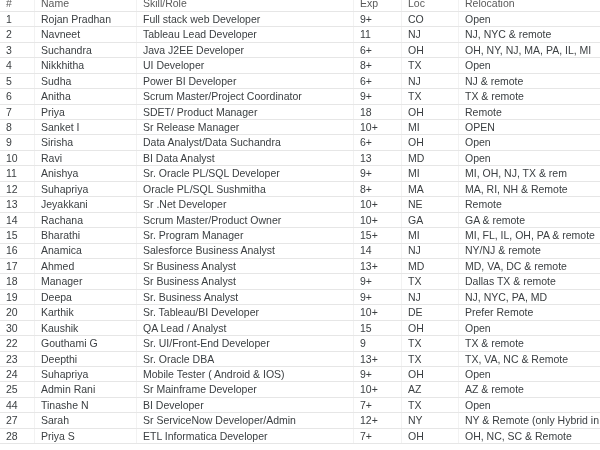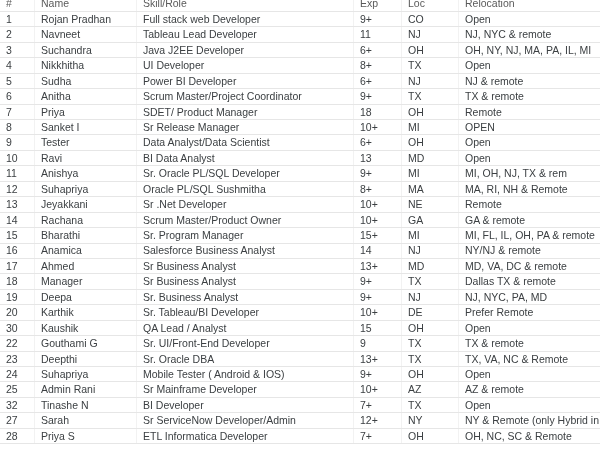--- a/index.html
+++ b/index.html
@@ -151,22 +151,22 @@
           <tr>
             <td class="c-num">8</td>
             <td class="c-name">Sanket I</td>
             <td class="c-skill">Sr Release Manager</td>
             <td class="c-exp">10+</td>
             <td class="c-loc">MI</td>
             <td class="c-reloc">OPEN</td>
           </tr>
           <tr>
             <td class="c-num">9</td>
-            <td class="c-name">Tester</td>
-            <td class="c-skill">Data Analyst/Data Scientist</td>
+            <td class="c-name">Sirisha</td>
+            <td class="c-skill">Data Analyst/Data Suchandra</td>
             <td class="c-exp">6+</td>
             <td class="c-loc">OH</td>
             <td class="c-reloc">Open</td>
           </tr>
           <tr>
             <td class="c-num">10</td>
             <td class="c-name">Ravi</td>
             <td class="c-skill">BI Data Analyst</td>
             <td class="c-exp">13</td>
             <td class="c-loc">MD</td>
@@ -286,21 +286,21 @@
           </tr>
           <tr>
             <td class="c-num">25</td>
             <td class="c-name">Admin Rani</td>
             <td class="c-skill">Sr Mainframe Developer</td>
             <td class="c-exp">10+</td>
             <td class="c-loc">AZ</td>
             <td class="c-reloc">AZ &amp; remote</td>
           </tr>
           <tr>
-            <td class="c-num">32</td>
+            <td class="c-num">44</td>
             <td class="c-name">Tinashe N</td>
             <td class="c-skill">BI Developer</td>
             <td class="c-exp">7+</td>
             <td class="c-loc">TX</td>
             <td class="c-reloc">Open</td>
           </tr>
           <tr>
             <td class="c-num">27</td>
             <td class="c-name">Sarah</td>
             <td class="c-skill">Sr ServiceNow Developer/Admin</td>

